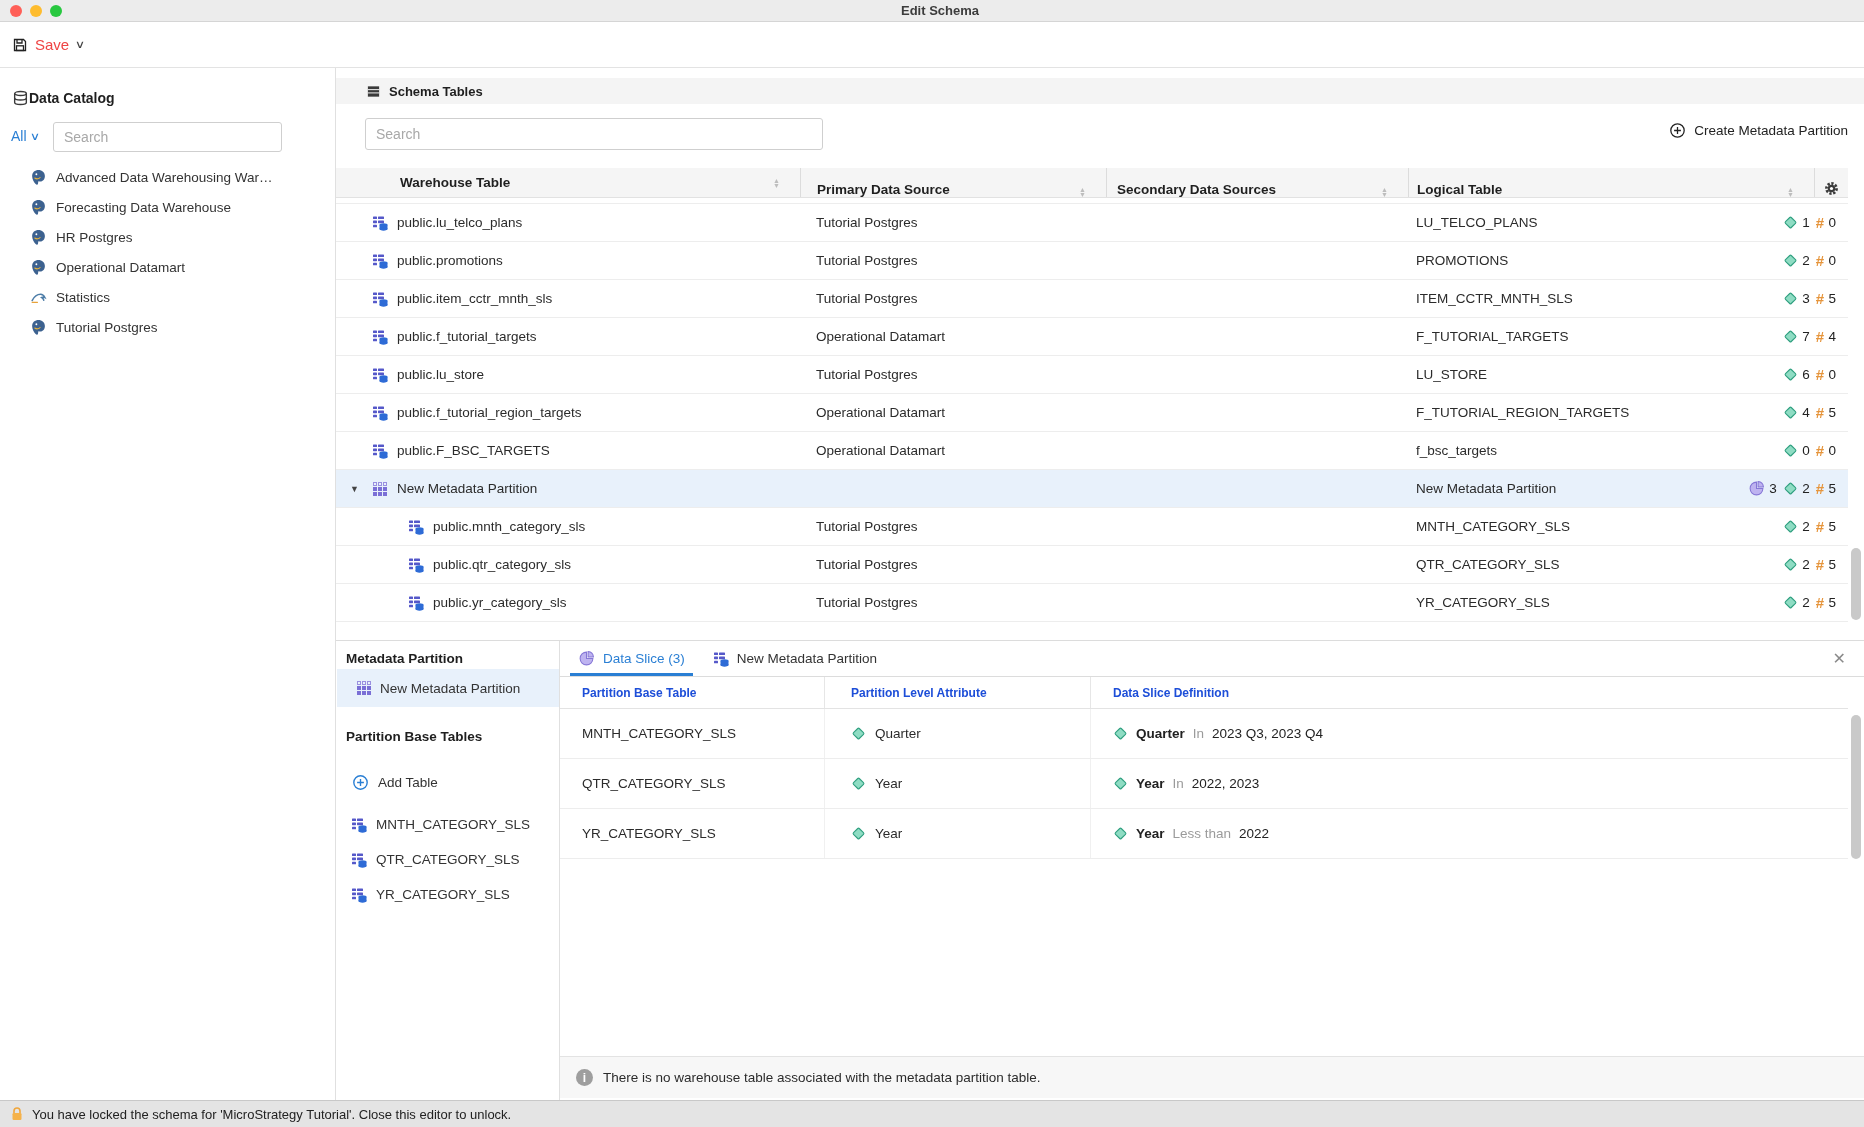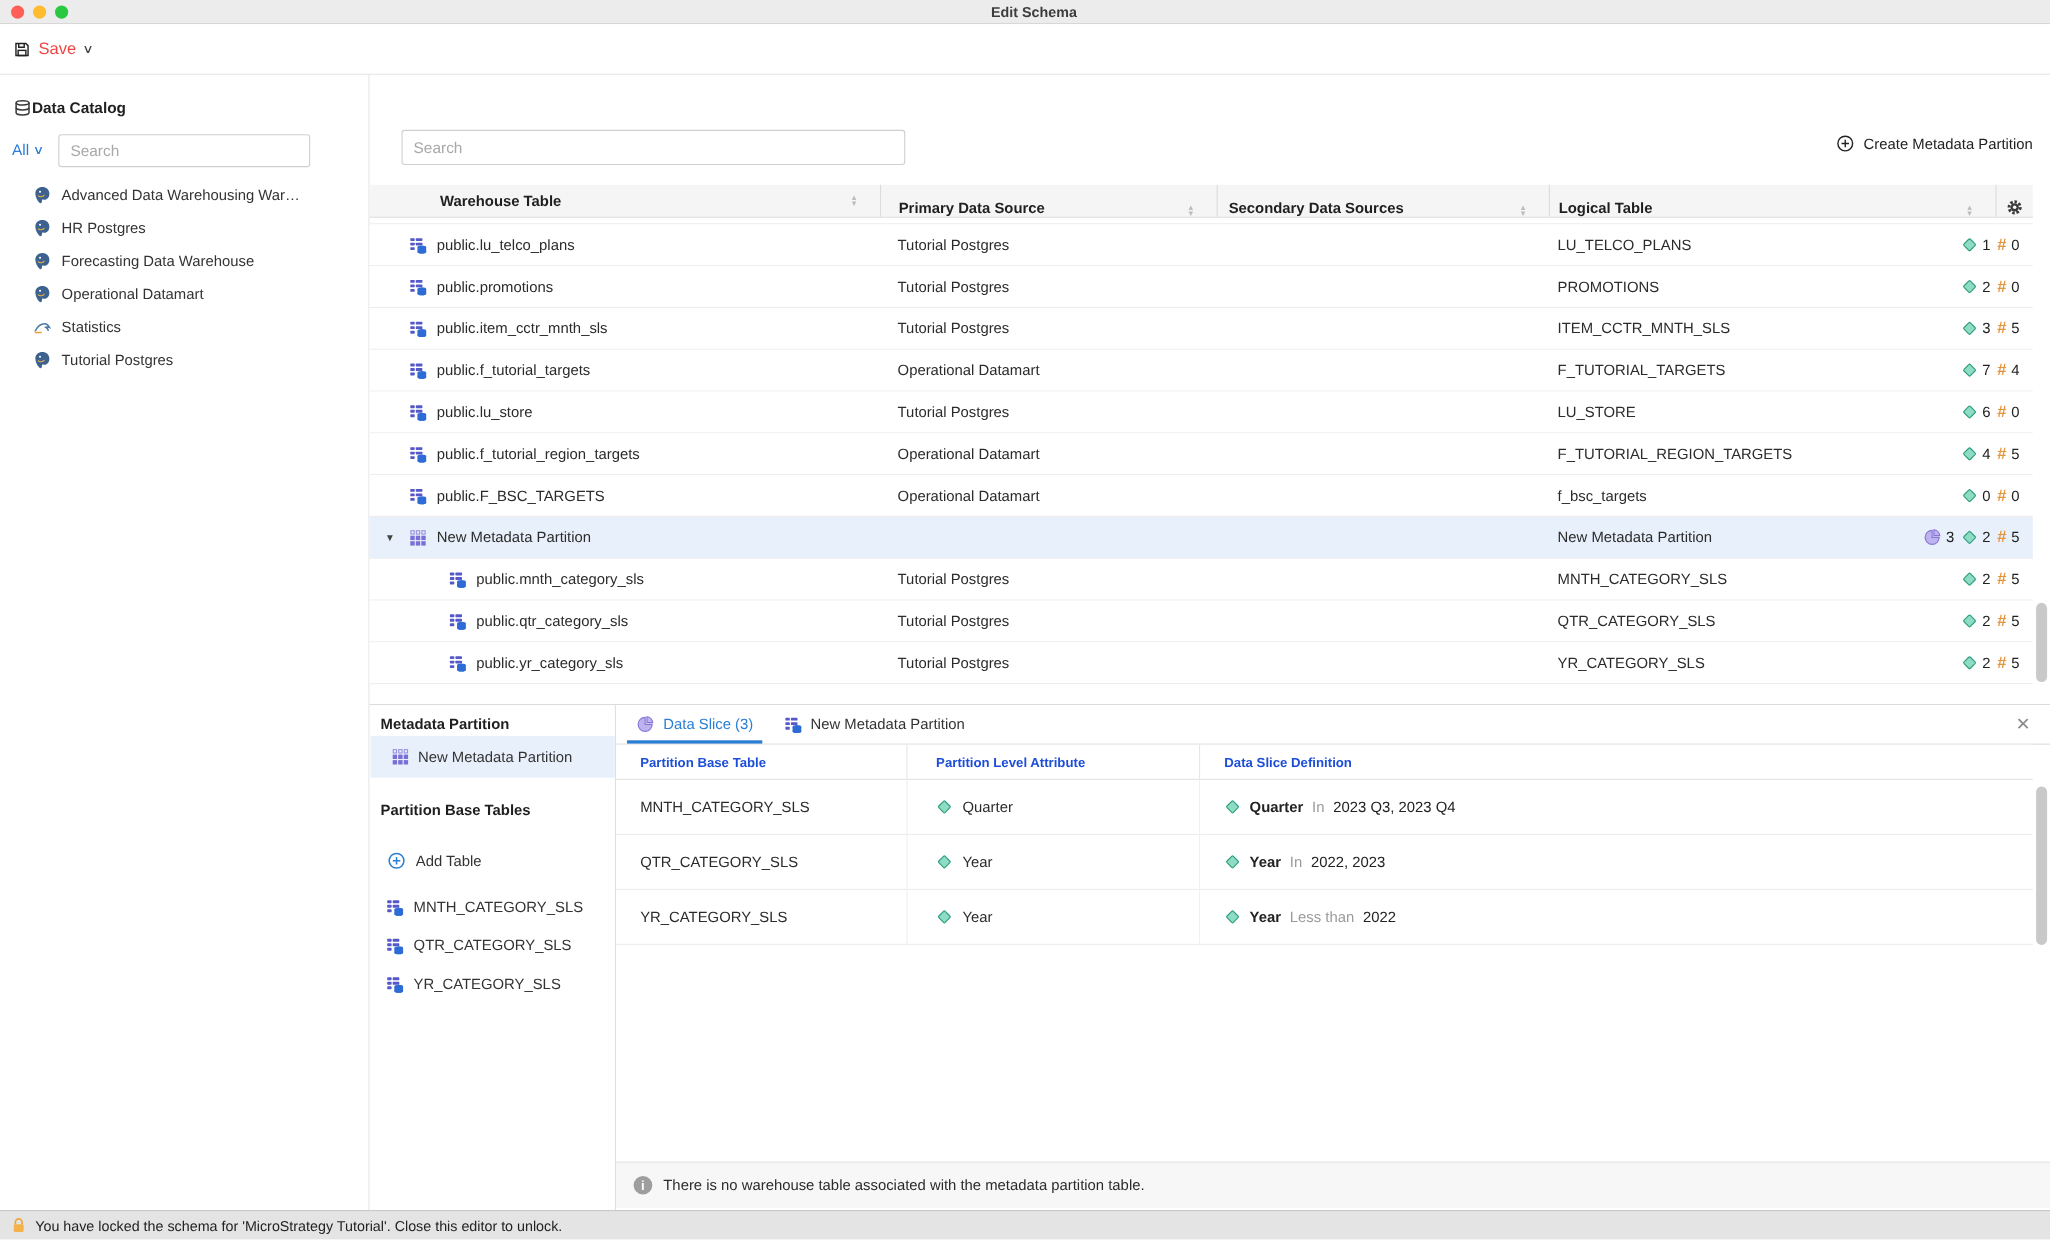--- a/index.html
+++ b/index.html
@@ -179,30 +179,30 @@
 
     <span class="cat-label">Advanced Data Warehousing War…</span>
   </div>
         <div class="cat-item">
     <svg width="17" height="17" viewBox="0 0 16 16">
       <path fill="#3d6290" d="M8 1C4.7 1 2 3.2 2 6.6c0 2.8 1.6 6 3.3 7.6.9.8 1.9.8 2.2-.2.2-.6.1-1.4.3-2 .1-.4.5-.4.9-.3 2.9.8 5.3-1.5 5.3-5C14 3.2 11.3 1 8 1z"></path>
       <circle cx="6" cy="5" r="0.9" fill="#fff"></circle>
       <path d="M4.5 8.5c1.5 1.2 4 1 5-.5" stroke="#e8b33a" stroke-width="1" fill="none" stroke-linecap="round"></path>
     </svg>
 
-    <span class="cat-label">HR Postgres</span>
+    <span class="cat-label">Forecasting Data Warehouse</span>
   </div>
         <div class="cat-item">
     <svg width="17" height="17" viewBox="0 0 16 16">
       <path fill="#3d6290" d="M8 1C4.7 1 2 3.2 2 6.6c0 2.8 1.6 6 3.3 7.6.9.8 1.9.8 2.2-.2.2-.6.1-1.4.3-2 .1-.4.5-.4.9-.3 2.9.8 5.3-1.5 5.3-5C14 3.2 11.3 1 8 1z"></path>
       <circle cx="6" cy="5" r="0.9" fill="#fff"></circle>
       <path d="M4.5 8.5c1.5 1.2 4 1 5-.5" stroke="#e8b33a" stroke-width="1" fill="none" stroke-linecap="round"></path>
     </svg>
 
-    <span class="cat-label">Forecasting Data Warehouse</span>
+    <span class="cat-label">HR Postgres</span>
   </div>
         <div class="cat-item">
     <svg width="17" height="17" viewBox="0 0 16 16">
       <path fill="#3d6290" d="M8 1C4.7 1 2 3.2 2 6.6c0 2.8 1.6 6 3.3 7.6.9.8 1.9.8 2.2-.2.2-.6.1-1.4.3-2 .1-.4.5-.4.9-.3 2.9.8 5.3-1.5 5.3-5C14 3.2 11.3 1 8 1z"></path>
       <circle cx="6" cy="5" r="0.9" fill="#fff"></circle>
       <path d="M4.5 8.5c1.5 1.2 4 1 5-.5" stroke="#e8b33a" stroke-width="1" fill="none" stroke-linecap="round"></path>
     </svg>
 
     <span class="cat-label">Operational Datamart</span>
   </div>
@@ -220,20 +220,27 @@
       <circle cx="6" cy="5" r="0.9" fill="#fff"></circle>
       <path d="M4.5 8.5c1.5 1.2 4 1 5-.5" stroke="#e8b33a" stroke-width="1" fill="none" stroke-linecap="round"></path>
     </svg>
 
     <span class="cat-label">Tutorial Postgres</span>
   </div>
       </div>
   </div>
 
   <div class="main-top">
+    <div class="section-band">
+      <svg width="15" height="15" viewBox="0 0 16 16">
+        <path fill="#3a3a3a" d="M2 2.5h12v11H2z"></path>
+          <path stroke="#fff" stroke-width="1" d="M2 6h12M2 9.5h12"></path>
+      </svg>
+      <span class="section-title">Schema Tables</span>
+    </div>
 
     <input class="st-search" placeholder="Search" style="">
 
     <button class="create-btn">
       <svg width="17" height="17" viewBox="0 0 16 16" fill="none" stroke="#222" stroke-width="1.2">
         <circle cx="8" cy="8" r="6.3"></circle>
           <path d="M8 4.8v6.4M4.8 8h6.4"></path>
       </svg>
       <span>Create Metadata Partition</span>
     </button>

